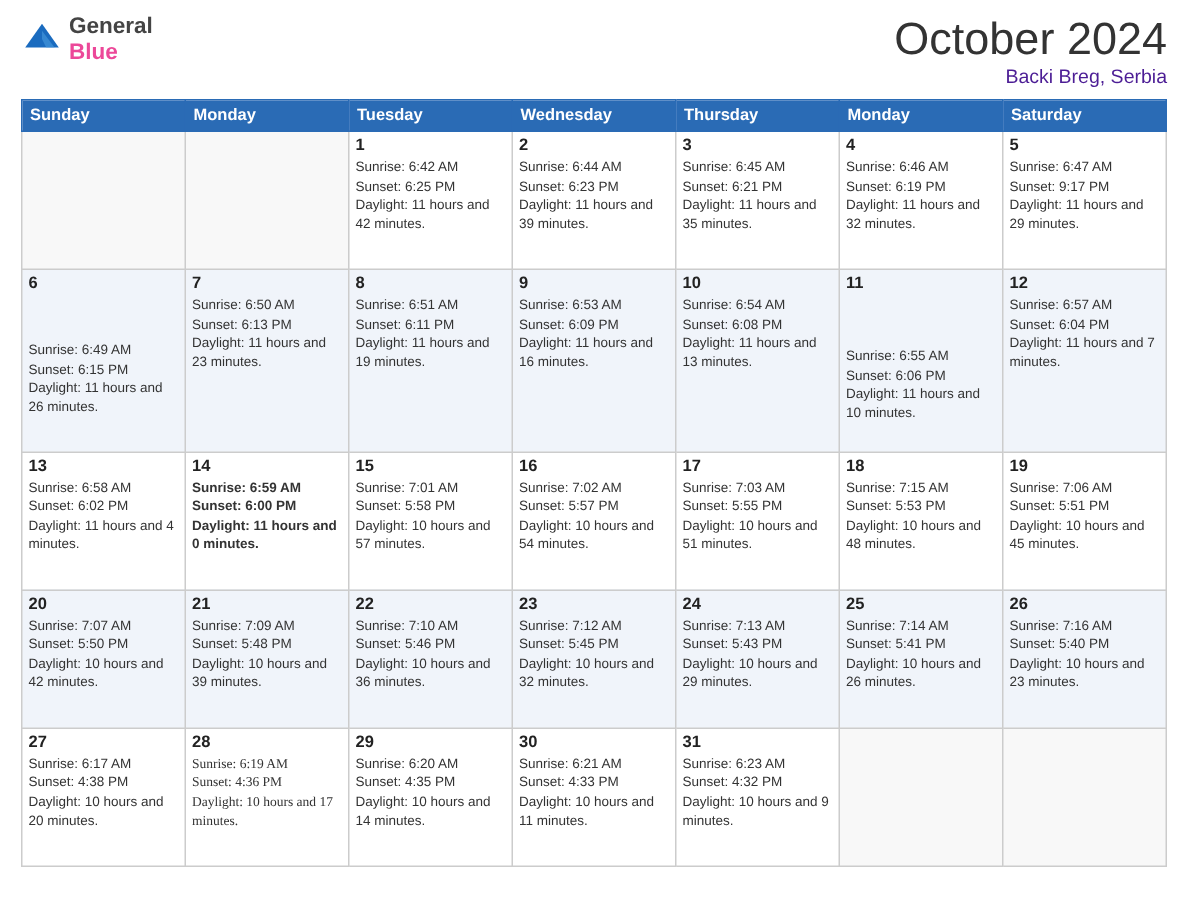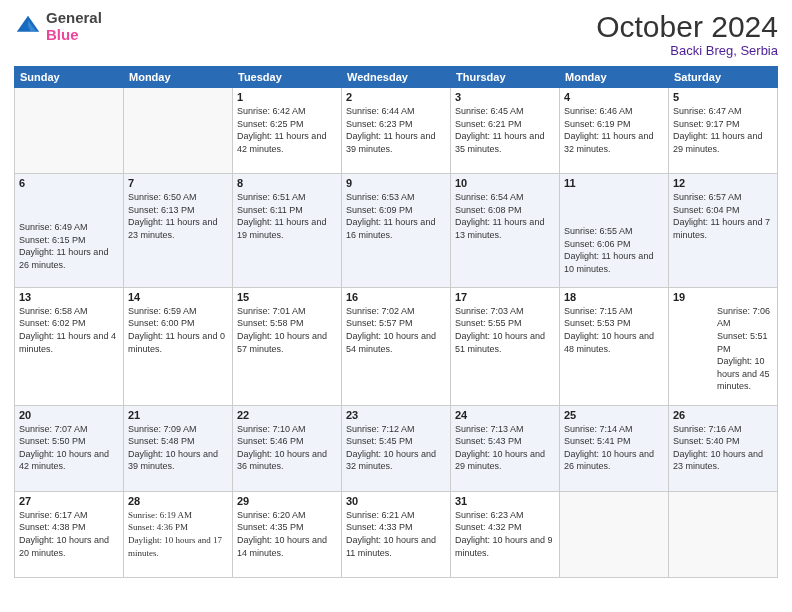--- a/index.html
+++ b/index.html
@@ -210,21 +210,21 @@
         </tr>
         <tr>
           <td>
             <div class="day-num">13</div>
             <div class="day-info" style="white-space: pre-line;">Sunrise: 6:58 AM
 Sunset: 6:02 PM
 Daylight: 11 hours and 4 minutes.</div>
           </td>
           <td>
             <div class="day-num">14</div>
-            <div class="day-info" style="white-space: pre-line;">Sunrise: 6:59 AM
+            <div class="day-info" style="white-space: pre-line; font-weight: bold;">Sunrise: 6:59 AM
 Sunset: 6:00 PM
 Daylight: 11 hours and 0 minutes.</div>
           </td>
           <td>
             <div class="day-num">15</div>
             <div class="day-info" style="white-space: pre-line;">Sunrise: 7:01 AM
 Sunset: 5:58 PM
 Daylight: 10 hours and 57 minutes.</div>
           </td>
           <td>
@@ -240,21 +240,21 @@
 Daylight: 10 hours and 51 minutes.</div>
           </td>
           <td>
             <div class="day-num">18</div>
             <div class="day-info" style="white-space: pre-line;">Sunrise: 7:15 AM
 Sunset: 5:53 PM
 Daylight: 10 hours and 48 minutes.</div>
           </td>
           <td>
             <div class="day-num">19</div>
-            <div class="day-info" style="white-space: pre-line; margin-left: 44px;">Sunrise: 7:06 AM
+            <div class="day-info" style="white-space: pre-line;">Sunrise: 7:06 AM
 Sunset: 5:51 PM
 Daylight: 10 hours and 45 minutes.</div>
           </td>
         </tr>
         <tr class="row-alt">
           <td>
             <div class="day-num">20</div>
             <div class="day-info" style="white-space: pre-line;">Sunrise: 7:07 AM
 Sunset: 5:50 PM
 Daylight: 10 hours and 42 minutes.</div>

